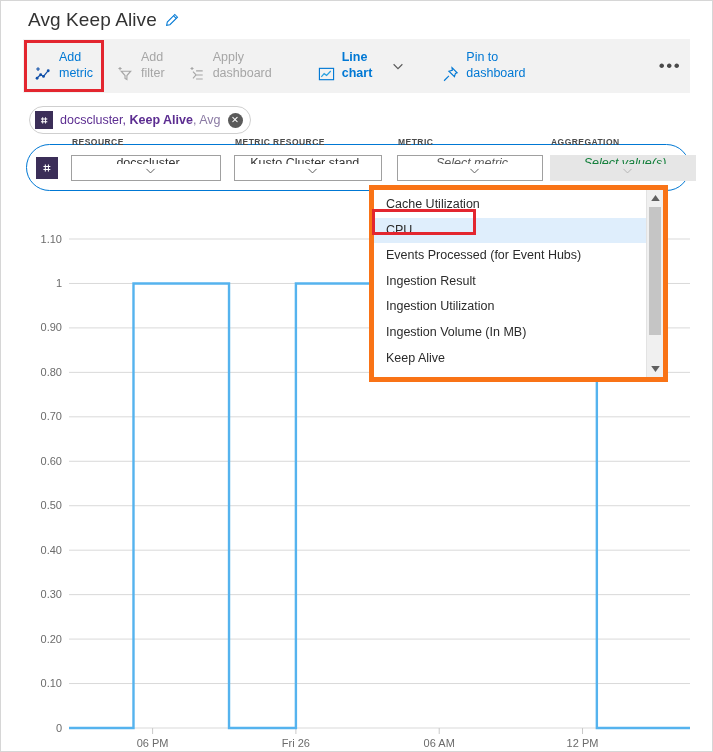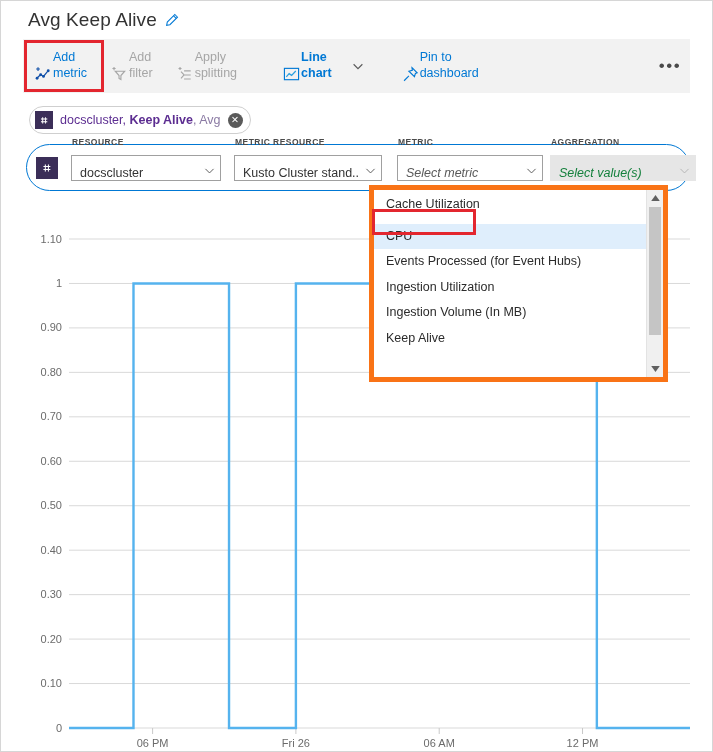--- a/index.html
+++ b/index.html
@@ -46,21 +46,21 @@
     top: 38px;
     width: 667px;
     height: 54px;
     background: #f2f2f2;
     display: flex;
     align-items: center;
   }
   .tb-item {
     display: flex;
     align-items: flex-start;
-    gap: 1px;
+    gap: 7px;
     height: 54px;
     padding: 0 12px;
     box-sizing: border-box;
     padding-top: 10px;
     font-size: 12.5px;
     line-height: 16px;
     color: #0078d4;
     white-space: pre-line;
     cursor: pointer;
   }
@@ -169,26 +169,27 @@
     position: absolute;
     top: -18px;
     left: 1px;
     white-space: nowrap;
   }
   .field-ctl {
     height: 26px;
     border: 1px solid #a0a0a0;
     background: #ffffff;
     display: flex;
-    align-items: flex-end;
+    align-items: center;
     box-sizing: border-box;
     padding: 0 4px 0 8px;
     font-size: 12.5px;
     color: #333333;
     cursor: pointer;
+    flex-direction: column;
   }
   .field-ctl .val { flex: 1 1 auto; overflow: hidden; white-space: nowrap; }
   .field-ctl .chev { flex: 0 0 auto; margin-left: 4px; }
   .field.resource .field-ctl { width: 150px; }
   .field.namespace .field-ctl { width: 148px; }
   .field.metric { margin-left: 15px; }
   .field.metric .field-ctl { width: 146px; }
   .field.metric .val { font-style: italic; color: #5a5a5a; }
   .field.aggregation { margin-left: 7px; }
   .field.aggregation .field-ctl {
@@ -221,21 +222,21 @@
   .dd-item {
     height: 25.6px;
     line-height: 25.6px;
     padding-left: 12px;
     font-size: 12.5px;
     color: #2b2b2b;
     white-space: nowrap;
     cursor: pointer;
     box-sizing: border-box;
   }
-  .dd-item.selected { background: #dfeefc; margin-top: 6px; }
+  .dd-item.selected { background: #dfeefc; }
   .dd-scroll {
     flex: 0 0 auto;
     width: 16px;
     background: #f0f0f0;
     border-left: 1px solid #e3e3e3;
     position: relative;
   }
   .dd-arrow {
     position: absolute;
     left: 0; width: 16px; height: 16px;
@@ -305,21 +306,21 @@
 
     <div class="tb-item disabled">
       <span class="ico">
         <svg width="17" height="17" viewBox="0 0 18 18">
           <path d="M14.5 5.2h-7M14.5 9.5h-7M14.5 13.8h-7" stroke="#a6a6a6" stroke-width="1.2" fill="none"></path>
           <path d="M7.5 9.5L4.2 5.9M7.5 9.5l-3.3 3.6" stroke="#a6a6a6" stroke-width="1.2" fill="none"></path>
           <path d="M3.2 1v3.2M1.6 2.6h3.2" stroke="#a6a6a6" stroke-width="1.2"></path>
         </svg>
       </span>
       <span class="tb-label">Apply
-splitting</span>
+dashboard</span>
     </div>
 
     <div class="tb-item" style="margin-left:22px;font-weight:bold;">
       <span class="ico">
         <svg width="17" height="17" viewBox="0 0 18 18">
           <rect x="1.5" y="2.5" width="15" height="12" fill="none" stroke="#0078d4" stroke-width="1.2"></rect>
           <path d="M3.5 11.5l3-3.4 2.6 1.8 4.4-4.6" fill="none" stroke="#2aa0e0" stroke-width="1.3"></path>
         </svg>
       </span>
       <span class="tb-label">Line
@@ -452,20 +453,21 @@
         </g>
       <polyline id="series-line" fill="none" stroke="#55b3ee" stroke-width="2.4" stroke-linejoin="miter" points="68.00,527.00 132.49,527.00 132.49,82.45 228.03,82.45 228.03,527.00 294.90,527.00 294.90,82.45 595.85,82.45 595.85,527.00 689.00,527.00"></polyline>
     </svg>
   </div>
 
   <div class="dropdown">
     <div class="dd-list" id="dd-list">
         <div class="dd-item">Cache Utilization</div>
         <div class="dd-item selected">CPU</div>
         <div class="dd-item">Events Processed (for Event Hubs)</div>
+        <div class="dd-item">Ingestion Result</div>
         <div class="dd-item">Ingestion Utilization</div>
         <div class="dd-item">Ingestion Volume (In MB)</div>
         <div class="dd-item">Keep Alive</div>
       </div>
     <div class="dd-scroll">
       <div class="dd-arrow up">
         <svg width="9" height="6" viewBox="0 0 10 7">
             <path d="M5 0l5 7H0z" fill="#606060"></path>
           </svg>
       </div>

